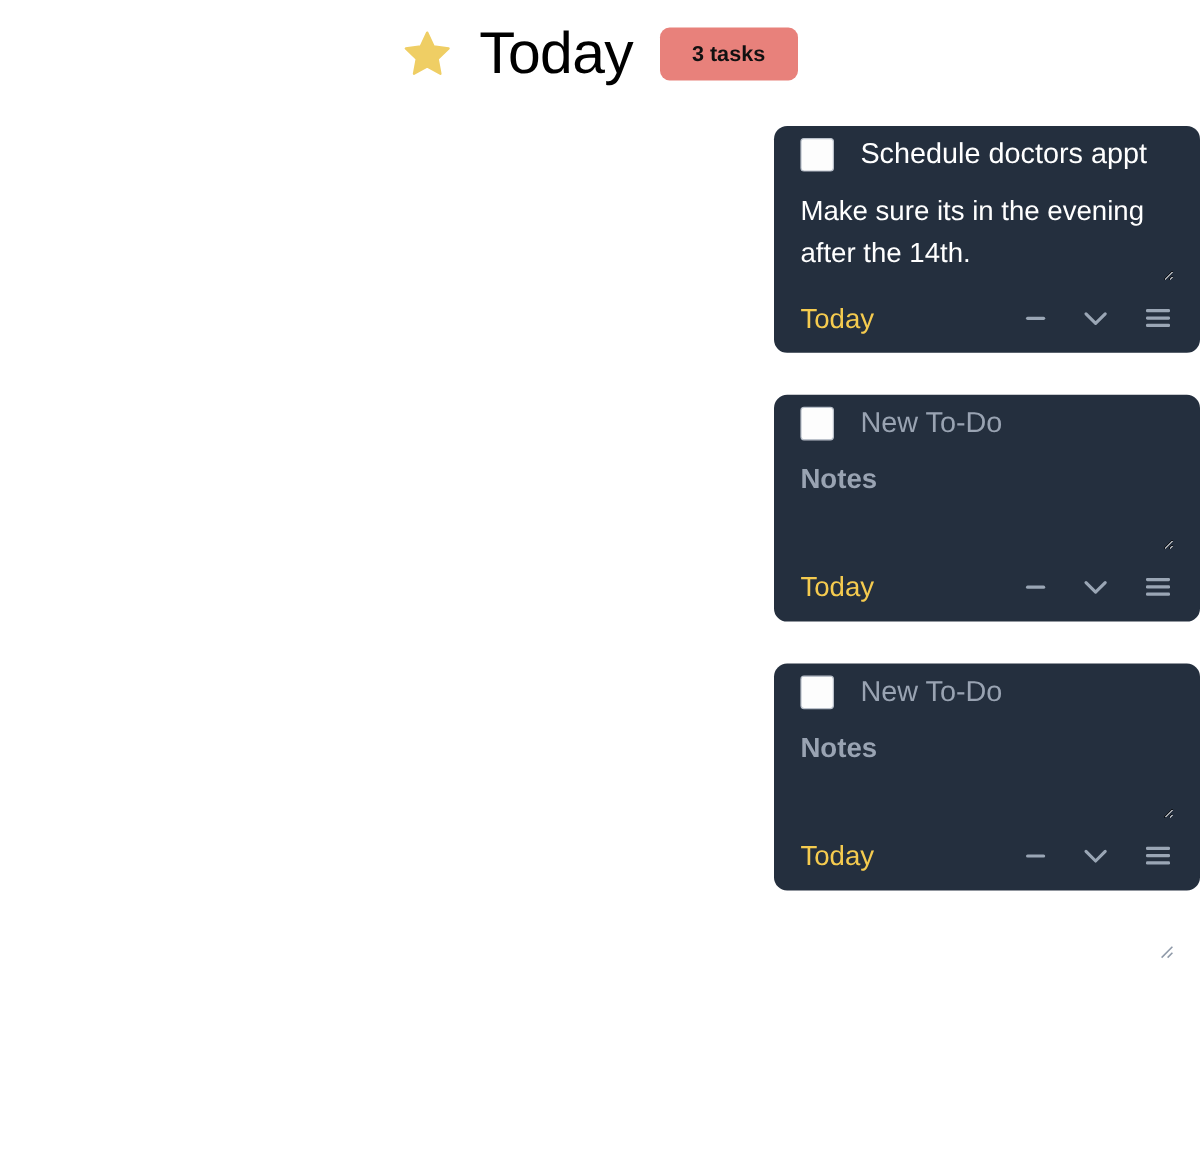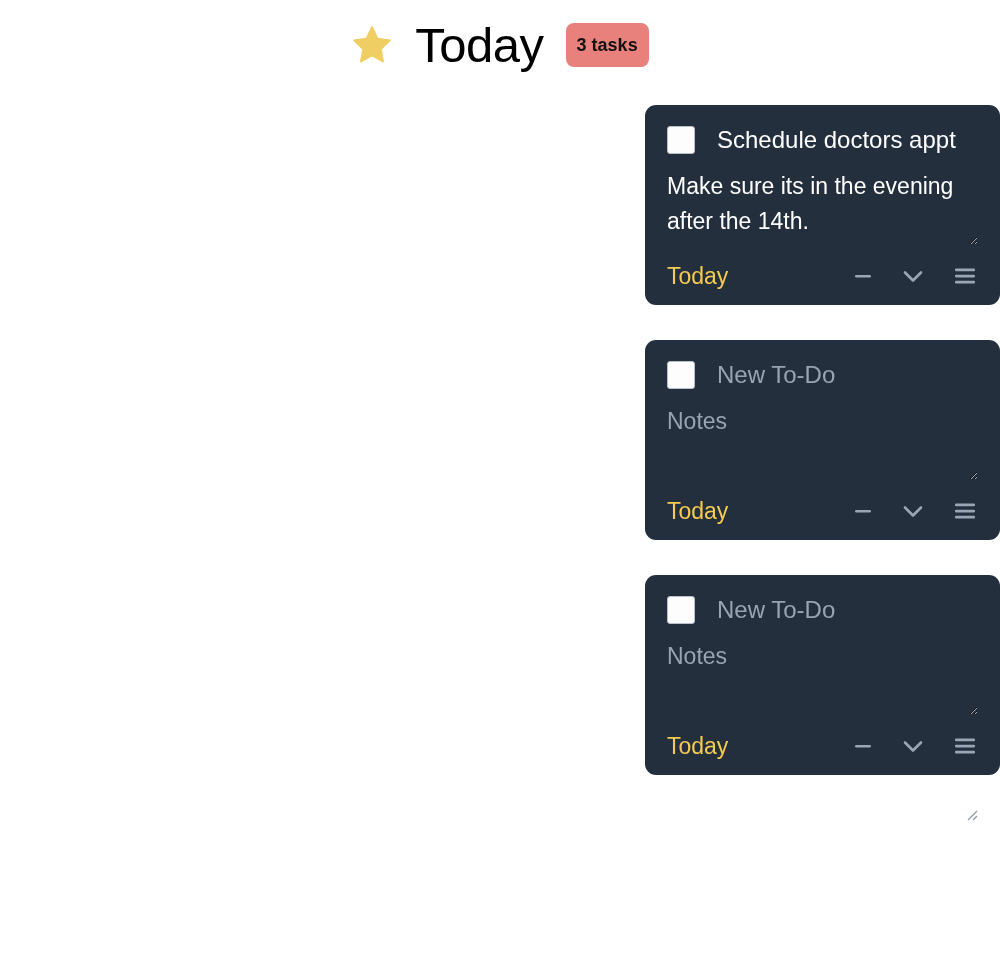--- a/index.html
+++ b/index.html
@@ -49,40 +49,40 @@
     line-height: 1;
     white-space: nowrap;
   }
 
   .task-count-badge {
     background: #e8817b;
     color: #111111;
     font-size: 18px;
     font-weight: 700;
     border-radius: 8px;
-    padding: 13px 11px;
+    padding: 13px 27px;
     line-height: 1;
     white-space: nowrap;
     border: none;
     cursor: default;
   }
 
   
   .card-list {
     display: flex;
     flex-direction: column;
     gap: 35px;
     width: 355px;
     margin-top: 15px;
   }
 
   .todo-card {
     background: #242f3e;
     border-radius: 11px;
-    padding: 20px 22px 16px 22px;
+    padding: 9px 22px 16px 22px;
     box-sizing: border-box;
     display: flex;
     flex-direction: column;
     position: relative;
   }
 
   
   .card-title-row {
     display: flex;
     align-items: center;
@@ -132,21 +132,21 @@
     resize: vertical;
     padding: 0;
     margin: 10px 0 0 0;
     font-family: "Liberation Sans", sans-serif;
     overflow: hidden;
     display: block;
   }
   .todo-notes::placeholder { color: #99a3b2; opacity: 1; }
 
   .notes-filled { height: 76px; }
-  .notes-empty  { height: 76px; }
+  .notes-empty  { height: 76px; font-weight: bold; }
 
   
   .resize-grip {
     position: absolute;
     right: 22px;
     width: 14px;
     height: 14px;
     pointer-events: auto;
     cursor: nwse-resize;
   }

